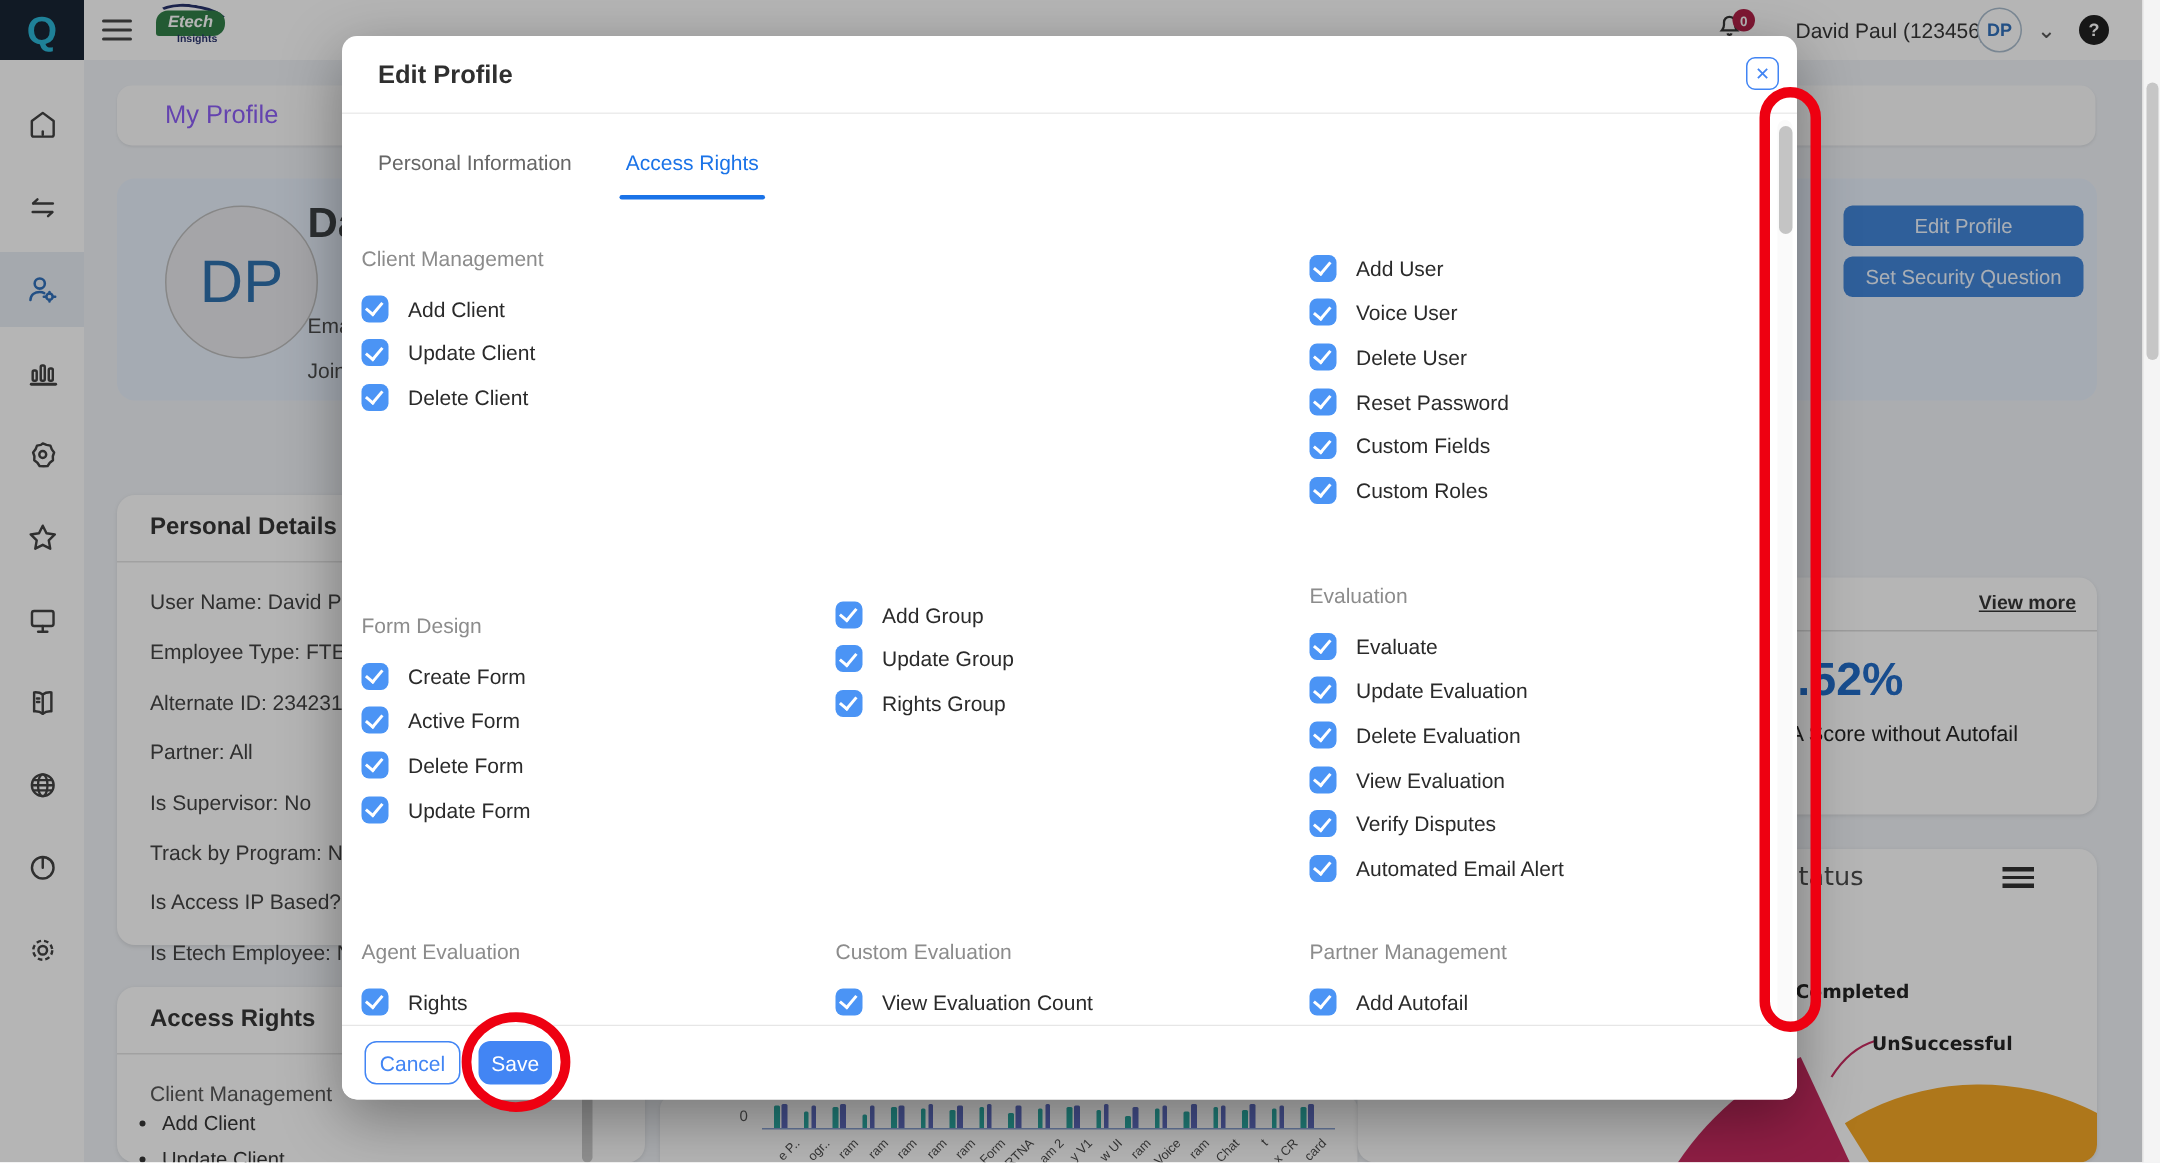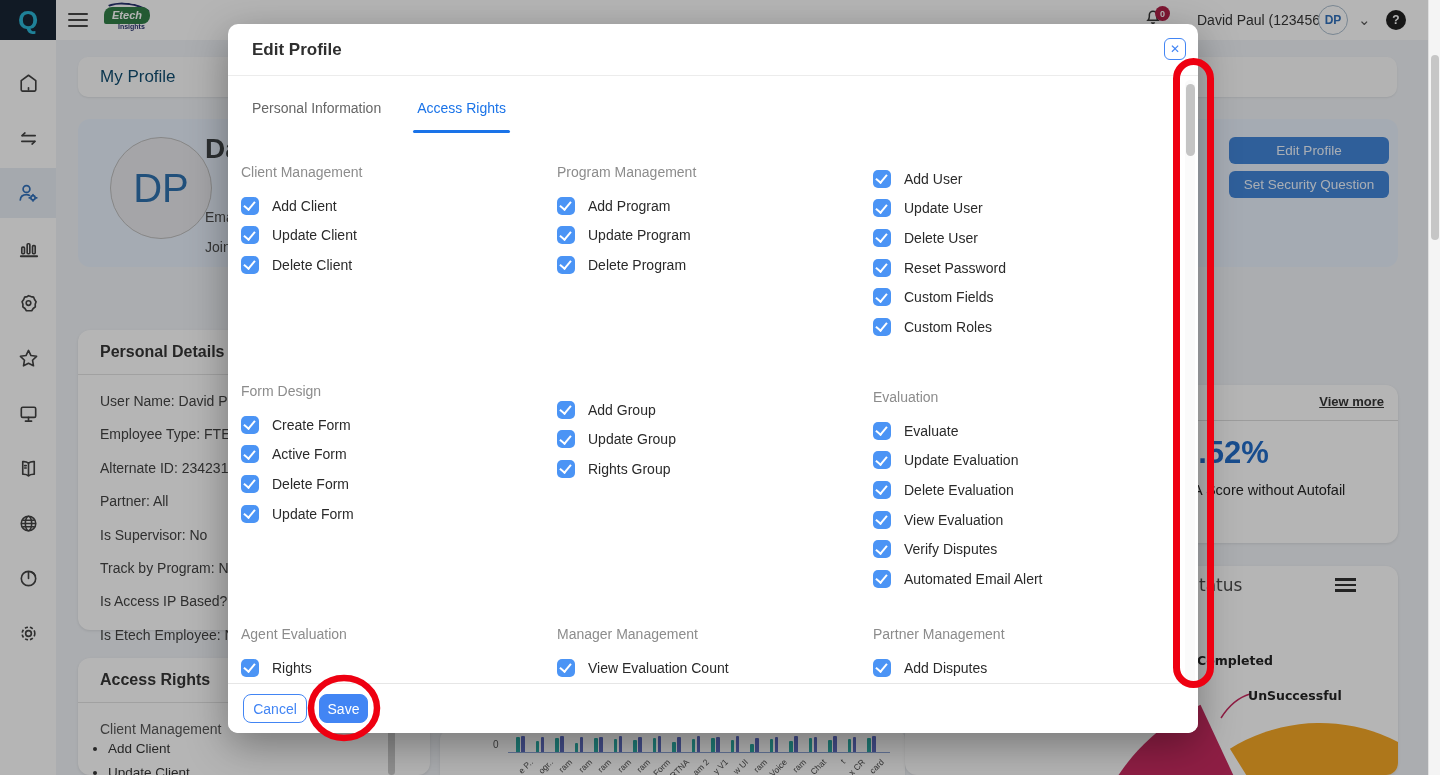--- a/index.html
+++ b/index.html
@@ -25,21 +25,21 @@
 
   
   .sidebar { position:absolute; left:0; top:40px; width:56px; bottom:0; background:#ffffff; z-index:1; }
   .side-item { position:absolute; left:0; width:56px; height:50px; display:flex; align-items:center; justify-content:center; cursor:pointer; }
   .side-item.active { background:#e9eef5; }
   .side-item svg { stroke:#3f3f3f; }
   .side-item.active svg { stroke:#2f6fba; }
 
   
   .pagebar { position:absolute; left:78px; top:57px; width:1319px; height:40px; background:#fdfdfd; border-radius:10px; box-shadow:0 1px 2px rgba(0,0,0,.08); z-index:1; }
-  .pagebar span { position:absolute; left:22px; top:10px; font-size:17px; color:#0c4a6e; }
+  .pagebar span { position:absolute; left:32px; top:10px; font-size:17px; color:#8b5cf6; }
 
   .profile-card { position:absolute; left:78px; top:119px; width:1320px; height:148px; background:#e8f1fd; border-radius:12px; z-index:1; }
   .avatar-big { position:absolute; left:32px; top:18px; width:102px; height:102px; border-radius:50%; background:#e9e9ed; border:1px solid #bdbdbd; color:#2c6fad; font-size:40px; display:flex; align-items:center; justify-content:center; }
   .profile-name { position:absolute; left:127px; top:14px; font-size:28px; font-weight:600; color:#3c4043; }
   .profile-line1 { position:absolute; left:127px; top:90px; font-size:14px; color:#4a4a4a; }
   .profile-line2 { position:absolute; left:127px; top:120px; font-size:14px; color:#4a4a4a; }
   .profile-btn { position:absolute; left:1151px; width:160px; height:27px; background:#4085d8; border:none; border-radius:6px; color:#eef5ff; font-size:13.5px; font-family:"Liberation Sans",sans-serif; cursor:pointer; }
   .profile-btn.b0 { top:18px; }
   .profile-btn.b1 { top:52px; }
 
@@ -91,21 +91,21 @@
   .modal-title { position:absolute; left:24px; top:16px; font-size:17px; font-weight:600; color:#2f2f2f; }
   .modal-close { position:absolute; left:936px; top:14px; width:22px; height:22px; border-radius:6px; border:1.6px solid #4285f4; color:#4285f4; font-size:12px; display:flex; align-items:center; justify-content:center; cursor:pointer; background:#fff; }
   .modal-hdiv { position:absolute; left:0; top:51px; width:100%; height:1px; background:#ececec; }
   .modal-tabs { position:absolute; left:24px; top:76px; height:30px; display:flex; gap:36px; }
   .mtab { font-size:14px; color:#666; padding-bottom:10px; cursor:pointer; position:relative; }
   .mtab.active { color:#1a73e8; }
   .mtab.active::after { content:""; position:absolute; left:-4px; right:-4px; bottom:-3px; height:3px; background:#1a73e8; border-radius:2px; }
   .modal-body { position:absolute; left:0; top:0; right:12px; bottom:50px; overflow:hidden; }
   .group { position:absolute; width:300px; }
   .g-r1c1{left:13px; top:140px;} .g-r1c2{left:329px; top:140px;} .g-r1c3{left:645px; top:140px;}
-  .g-r2c1{left:13px; top:359px;} .g-r2c2{left:329px; top:371px;} .g-r2c3{left:645px; top:365px;}
+  .g-r2c1{left:13px; top:385px;} .g-r2c2{left:329px; top:371px;} .g-r2c3{left:645px; top:365px;}
   .g-r3c1{left:13px; top:602px;} .g-r3c2{left:329px; top:602px;} .g-r3c3{left:645px; top:602px;}
   .group-title { font-size:14px; color:#8c8c8c; margin-bottom:7px; height:20px; }
   .cb-row { height:29.6px; display:flex; align-items:center; gap:13px; cursor:pointer; }
   .cb { width:18px; height:18px; border-radius:5px; background:#4b94f5; position:relative; flex:0 0 auto; }
   .cb::after { content:""; position:absolute; left:5px; top:2.5px; width:5px; height:9px; border:solid #fff; border-width:0 2px 2px 0; transform:rotate(40deg); }
   .cb-label { font-size:14px; color:#2a2a2a; }
   .modal-scroll { position:absolute; left:957px; top:56px; width:10px; bottom:2px; background:#fafafa; border-radius:5px; }
   .modal-scroll-thumb { position:absolute; left:0.5px; top:4px; width:9px; height:72px; background:#c4c4c4; border-radius:5px; cursor:pointer; }
   .modal-footer { position:absolute; left:0; bottom:0; width:100%; height:50px; border-top:1px solid #e6e6e6; background:#fff; border-radius:0 0 10px 10px; }
   .btn { height:29px; border-radius:8px; font-size:14px; font-family:"Liberation Sans",sans-serif; cursor:pointer; }
@@ -386,43 +386,28 @@
           </label>
           <label class="cb-row">
             <span class="cb"></span>
             <span class="cb-label">Update Client</span>
           </label>
           <label class="cb-row">
             <span class="cb"></span>
             <span class="cb-label">Delete Client</span>
           </label>
         </div>
-        <div class="group g-r1c2">
-          <div class="group-title">Program Management</div>
-          <label class="cb-row">
-            <span class="cb"></span>
-            <span class="cb-label">Add Program</span>
-          </label>
-          <label class="cb-row">
-            <span class="cb"></span>
-            <span class="cb-label">Update Program</span>
-          </label>
-          <label class="cb-row">
-            <span class="cb"></span>
-            <span class="cb-label">Delete Program</span>
-          </label>
-        </div>
         <div class="group g-r1c3">
           <label class="cb-row">
             <span class="cb"></span>
             <span class="cb-label">Add User</span>
           </label>
           <label class="cb-row">
             <span class="cb"></span>
-            <span class="cb-label">Update User</span>
+            <span class="cb-label">Voice User</span>
           </label>
           <label class="cb-row">
             <span class="cb"></span>
             <span class="cb-label">Delete User</span>
           </label>
           <label class="cb-row">
             <span class="cb"></span>
             <span class="cb-label">Reset Password</span>
           </label>
           <label class="cb-row">
@@ -495,31 +480,31 @@
           </label>
         </div>
         <div class="group g-r3c1">
           <div class="group-title">Agent Evaluation</div>
           <label class="cb-row">
             <span class="cb"></span>
             <span class="cb-label">Rights</span>
           </label>
         </div>
         <div class="group g-r3c2">
-          <div class="group-title">Manager Management</div>
+          <div class="group-title">Custom Evaluation</div>
           <label class="cb-row">
             <span class="cb"></span>
             <span class="cb-label">View Evaluation Count</span>
           </label>
         </div>
         <div class="group g-r3c3">
           <div class="group-title">Partner Management</div>
           <label class="cb-row">
             <span class="cb"></span>
-            <span class="cb-label">Add Disputes</span>
+            <span class="cb-label">Add Autofail</span>
           </label>
         </div>
       </div>
     <div class="modal-scroll">
       <div class="modal-scroll-thumb"></div>
     </div>
     <div class="modal-footer">
       <button class="btn btn-cancel">Cancel</button>
       <button class="btn btn-save">Save</button>
     </div>

